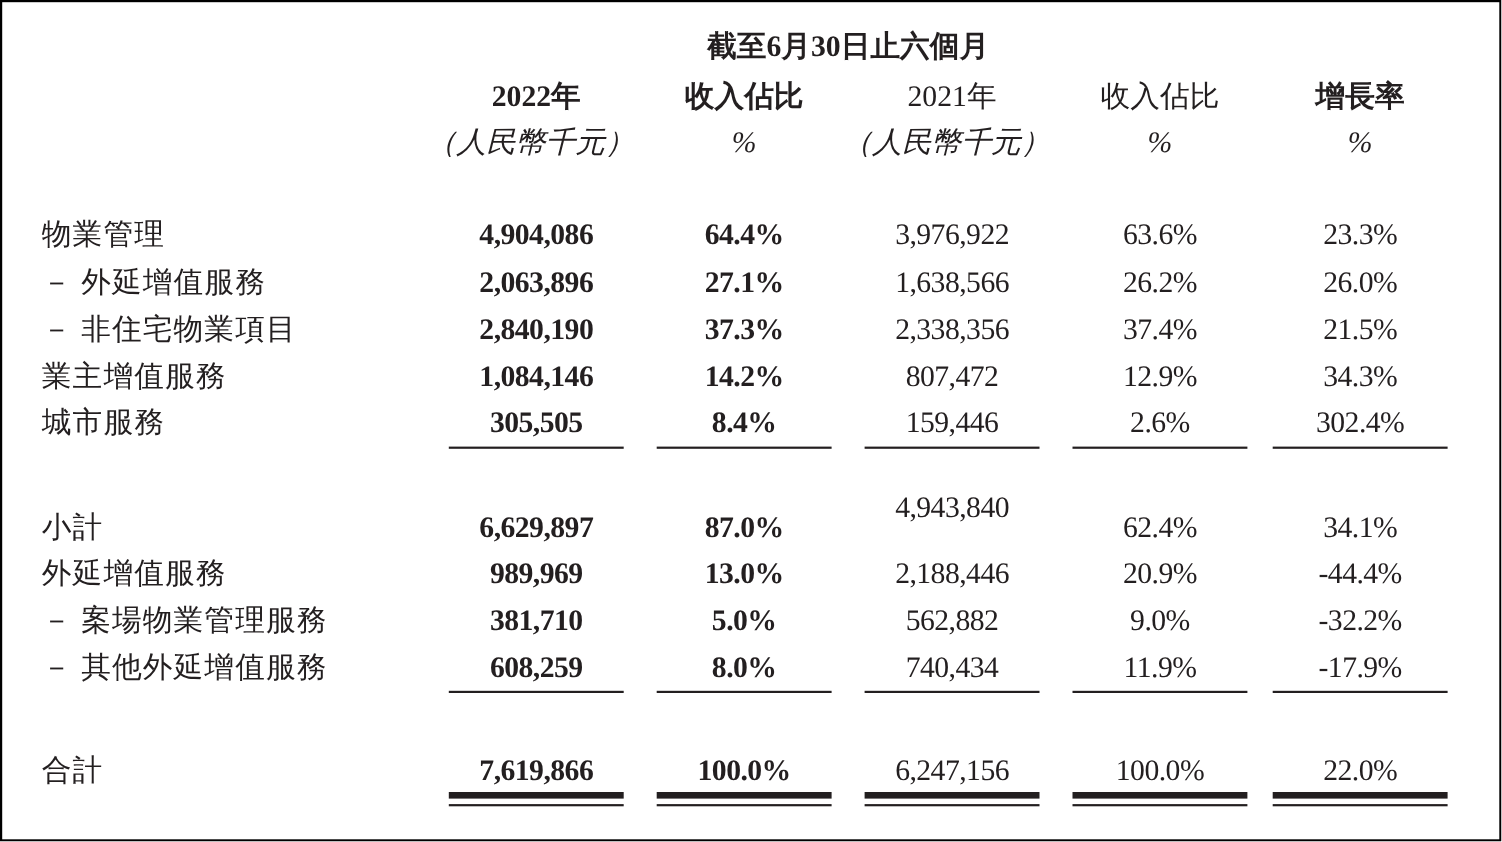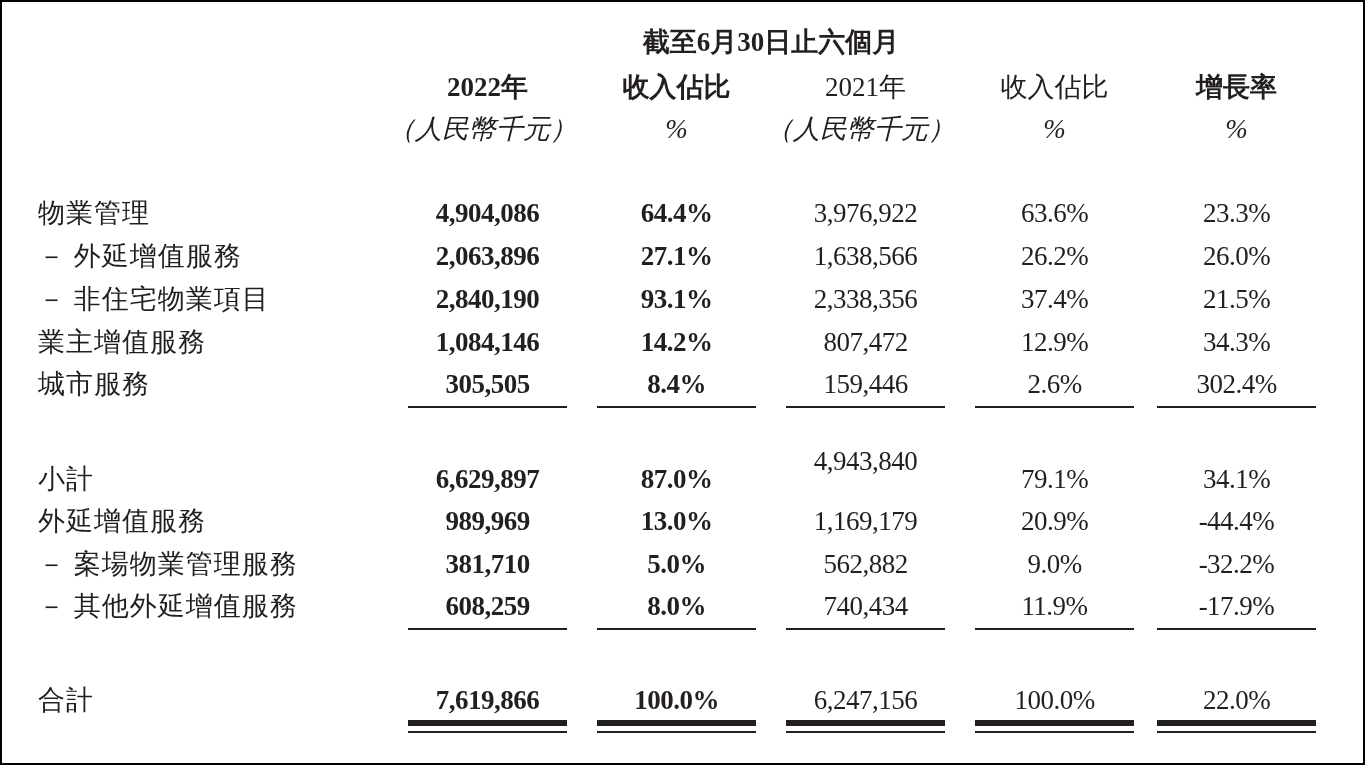--- a/index.html
+++ b/index.html
@@ -48,21 +48,21 @@
 
 <div class="t label" style="top:241px">－ 外延增值服務</div>
 <div class="t r col c1 b cond" style="top:241px">2,063,896</div>
 <div class="t r col c2 b cond" style="top:241px">27.1%</div>
 <div class="t r col c3 cond" style="top:241px">1,638,566</div>
 <div class="t r col c4 cond" style="top:241px">26.2%</div>
 <div class="t r col c5 cond" style="top:241px">26.0%</div>
 
 <div class="t label" style="top:284px">－ 非住宅物業項目</div>
 <div class="t r col c1 b cond" style="top:284px">2,840,190</div>
-<div class="t r col c2 b cond" style="top:284px">93.1%</div>
+<div class="t r col c2 b cond" style="top:284px">37.3%</div>
 <div class="t r col c3 cond" style="top:284px">2,338,356</div>
 <div class="t r col c4 cond" style="top:284px">37.4%</div>
 <div class="t r col c5 cond" style="top:284px">21.5%</div>
 
 <div class="t label" style="top:327px">業主增值服務</div>
 <div class="t r col c1 b cond" style="top:327px">1,084,146</div>
 <div class="t r col c2 b cond" style="top:327px">14.2%</div>
 <div class="t r col c3 cond" style="top:327px">807,472</div>
 <div class="t r col c4 cond" style="top:327px">12.9%</div>
 <div class="t r col c5 cond" style="top:327px">34.3%</div>
@@ -77,27 +77,27 @@
 <div class="rule c1" style="top:406px"></div>
 <div class="rule c2" style="top:406px"></div>
 <div class="rule c3" style="top:406px"></div>
 <div class="rule c4" style="top:406px"></div>
 <div class="rule c5" style="top:406px"></div>
 
 <div class="t label" style="top:464px">小計</div>
 <div class="t r col c1 b cond" style="top:464px">6,629,897</div>
 <div class="t r col c2 b cond" style="top:464px">87.0%</div>
 <div class="t r col c3 cond" style="top:446px">4,943,840</div>
-<div class="t r col c4 cond" style="top:464px">79.1%</div>
+<div class="t r col c4 cond" style="top:464px">62.4%</div>
 <div class="t r col c5 cond" style="top:464px">34.1%</div>
 
 <div class="t label" style="top:506px">外延增值服務</div>
 <div class="t r col c1 b cond" style="top:506px">989,969</div>
 <div class="t r col c2 b cond" style="top:506px">13.0%</div>
-<div class="t r col c3 cond" style="top:506px">1,169,179</div>
+<div class="t r col c3 cond" style="top:506px">2,188,446</div>
 <div class="t r col c4 cond" style="top:506px">20.9%</div>
 <div class="t r col c5 cond" style="top:506px">-44.4%</div>
 
 <div class="t label" style="top:549px">－ 案場物業管理服務</div>
 <div class="t r col c1 b cond" style="top:549px">381,710</div>
 <div class="t r col c2 b cond" style="top:549px">5.0%</div>
 <div class="t r col c3 cond" style="top:549px">562,882</div>
 <div class="t r col c4 cond" style="top:549px">9.0%</div>
 <div class="t r col c5 cond" style="top:549px">-32.2%</div>
 

